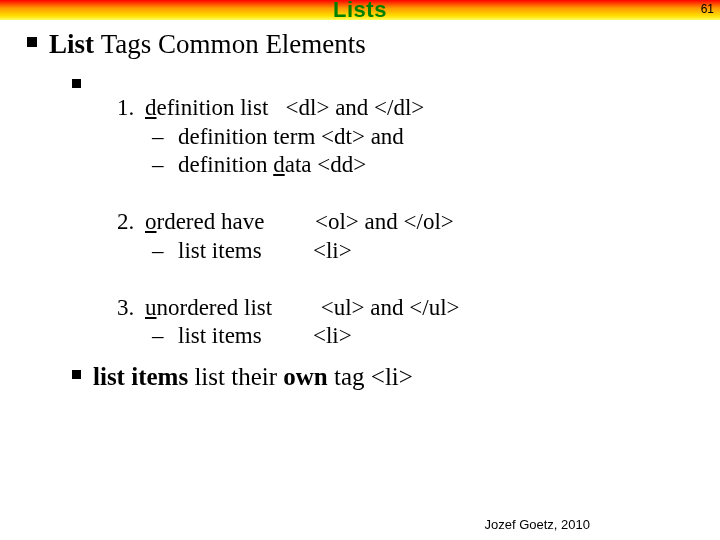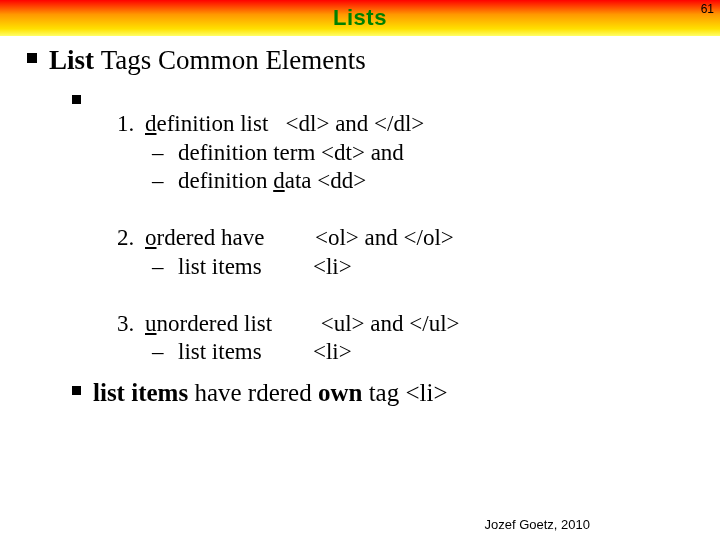--- a/index.html
+++ b/index.html
@@ -11,21 +11,21 @@
     background: #fff;
     color: #000;
     overflow: hidden;
   }
   .slide {
     position: relative;
     width: 720px;
     height: 540px;
   }
   .title-bar {
-    height: 36px;
+    height: 20px;
     width: 100%;
     background: linear-gradient(to bottom, #ff0000 0%, #ff9800 40%, #ffe000 80%, #ffff66 100%);
     display: flex;
     align-items: center;
     justify-content: center;
   }
   .title-text {
     color: #008000;
     font-family: Arial, Helvetica, sans-serif;
     font-weight: bold;
@@ -158,20 +158,20 @@
     <div class="dash-item">
       <div class="dash">–</div>
       <div class="body">
         <span class="col1" style="min-width:135px">list items</span><span>&lt;li&gt;</span>
       </div>
     </div>
 
     <div class="bullet2 bullet2-nb" style="margin-top:10px">
       <div class="sq"></div>
       <div class="txt">
-        <b>list items </b><span>have rdered </span><b>own </b><span>tag &lt;li&gt;</span>
+        <b>list items </b><span>list their </span><b>own </b><span>tag &lt;li&gt;</span>
       </div>
     </div>
 
   </div>
 
   <div class="footer">Jozef Goetz, 2010</div>
 </div>
 
 </body></html>

